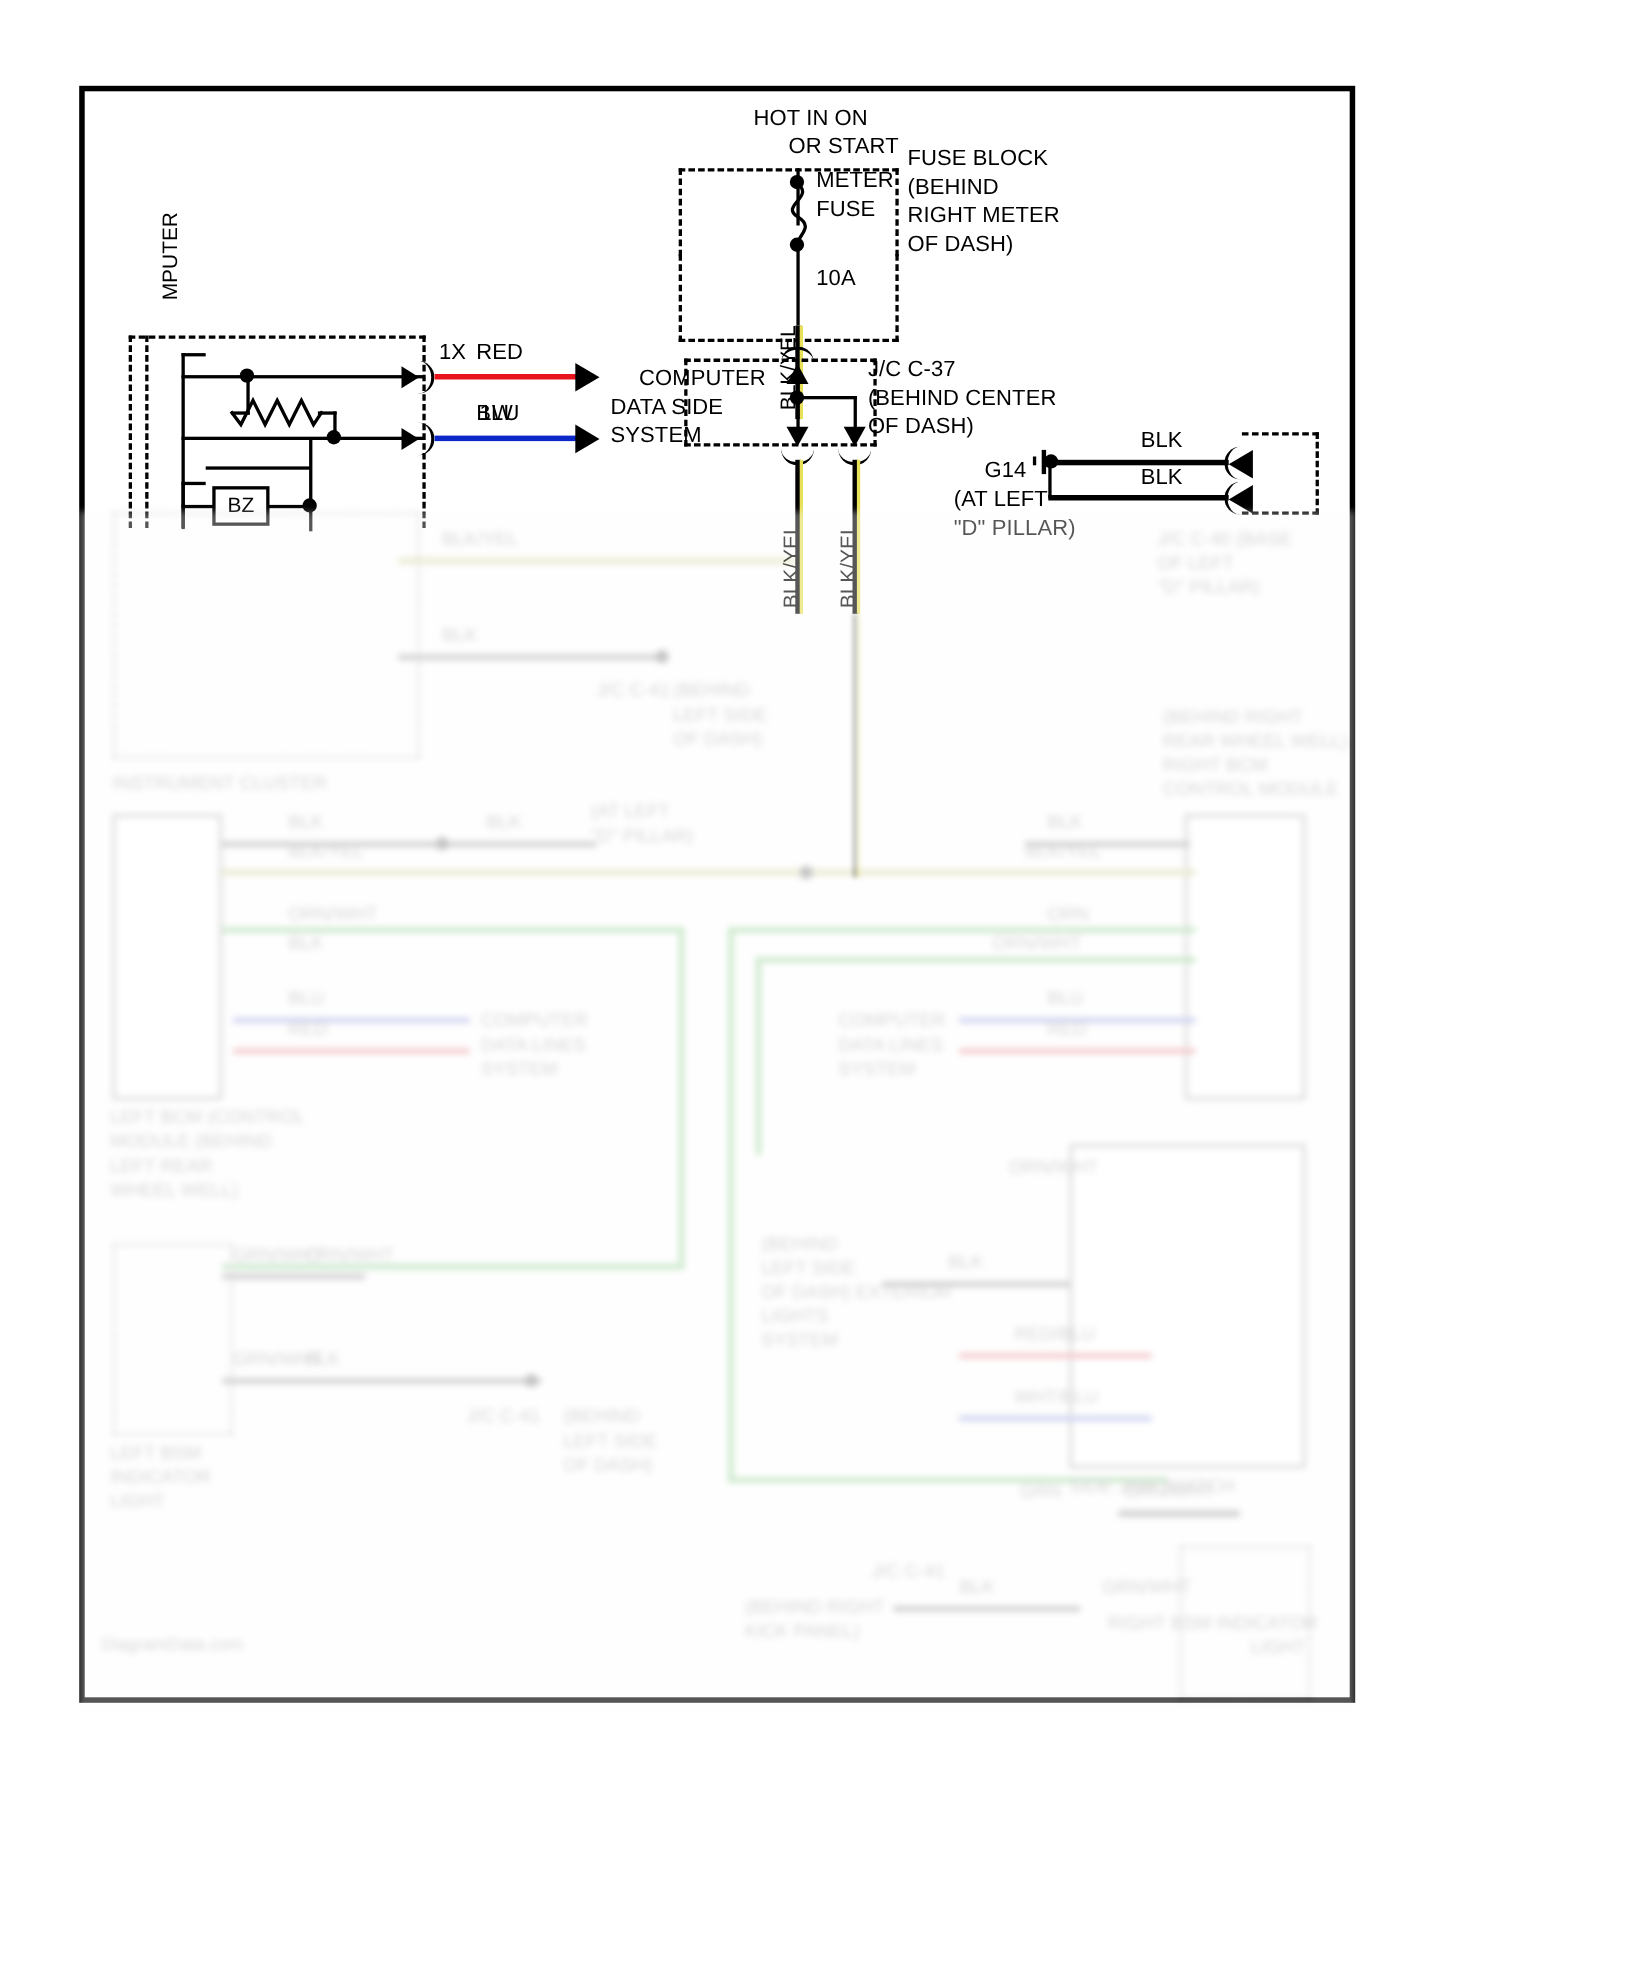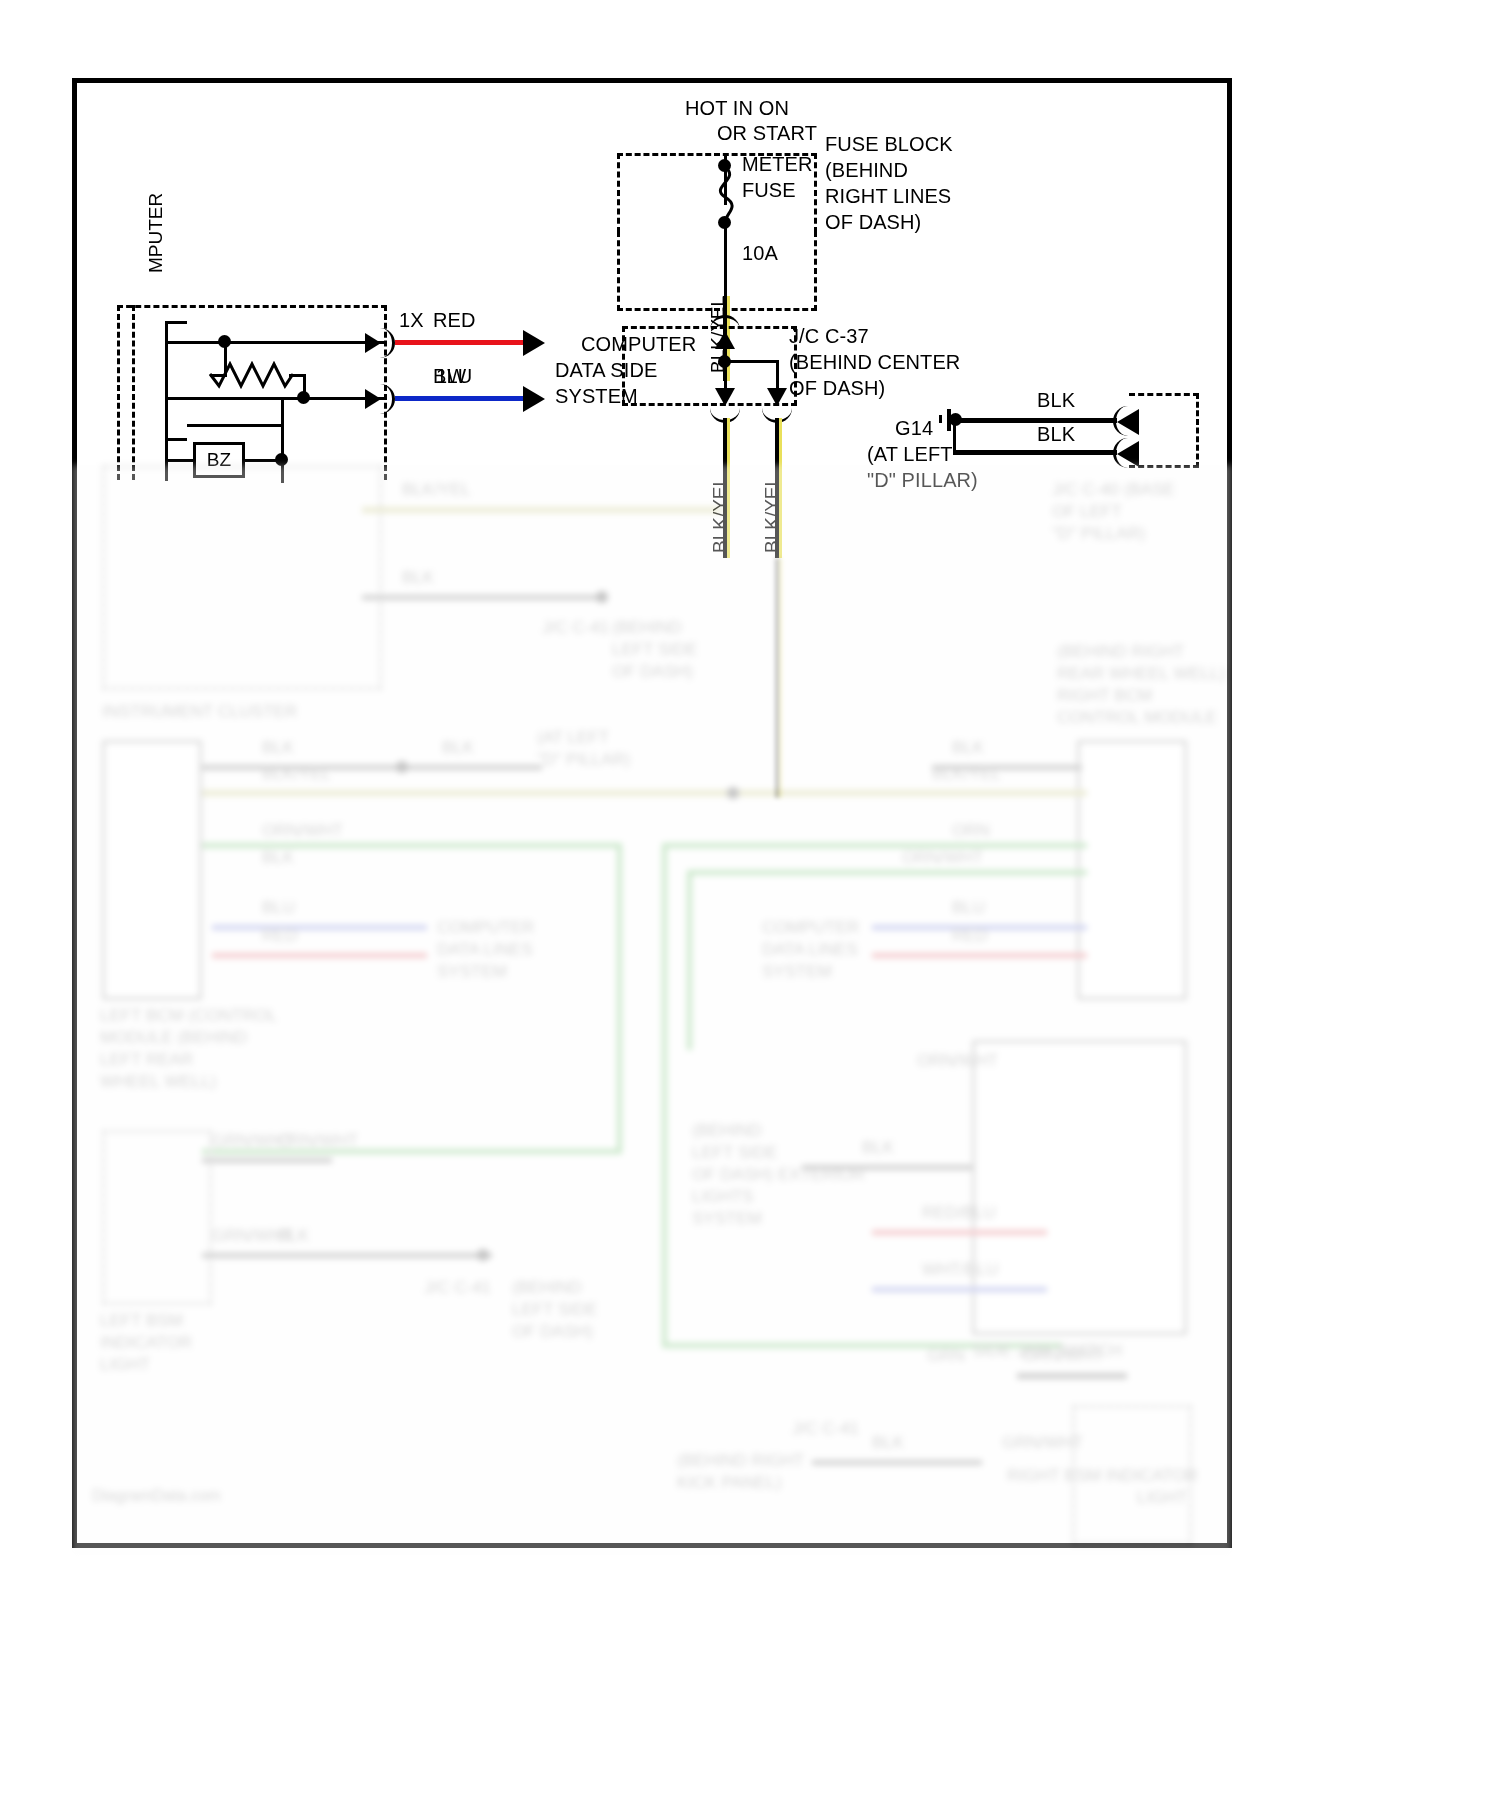--- a/index.html
+++ b/index.html
@@ -106,21 +106,21 @@
   </svg>
   <div class="node" style="left:641px;top:133px;"></div>
   <div class="wire v" style="left:647px;top:140px;height:73px;"></div>
 
   <div class="txt big" style="left:665px;top:68px;text-align:center;">METER</div>
   <div class="txt big" style="left:665px;top:94px;">FUSE</div>
   <div class="txt big" style="left:665px;top:112px;margin-top:45px;">10A</div>
 
   <div class="txt big" style="left:748px;top:48px;">FUSE BLOCK</div>
   <div class="txt big" style="left:748px;top:74px;">(BEHIND</div>
-  <div class="txt big" style="left:748px;top:100px;">RIGHT LINES</div>
+  <div class="txt big" style="left:748px;top:100px;">RIGHT METER</div>
   <div class="txt big" style="left:748px;top:126px;">OF DASH)</div>
 
   <div class="wire-blkyel" style="left:646px;top:213px;height:85px;"></div>
   <div class="vtxt" style="left:630px;top:290px;">BLK/YEL</div>
 
   <div class="conn-up" style="left:633px;top:232px;"></div>
 
   <div class="dashbox" style="left:545px;top:243px;width:175px;height:80px;"></div>
   <div class="arrowU" style="left:638px;top:248px;"></div>
   <div class="wire v" style="left:647px;top:262px;height:55px;"></div>

